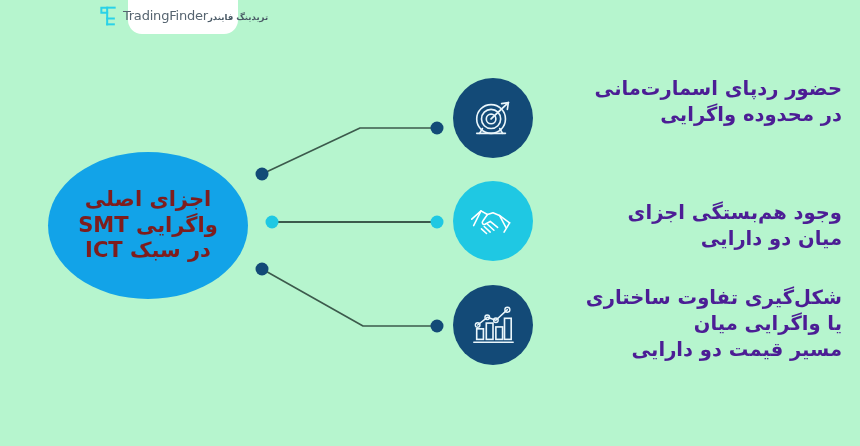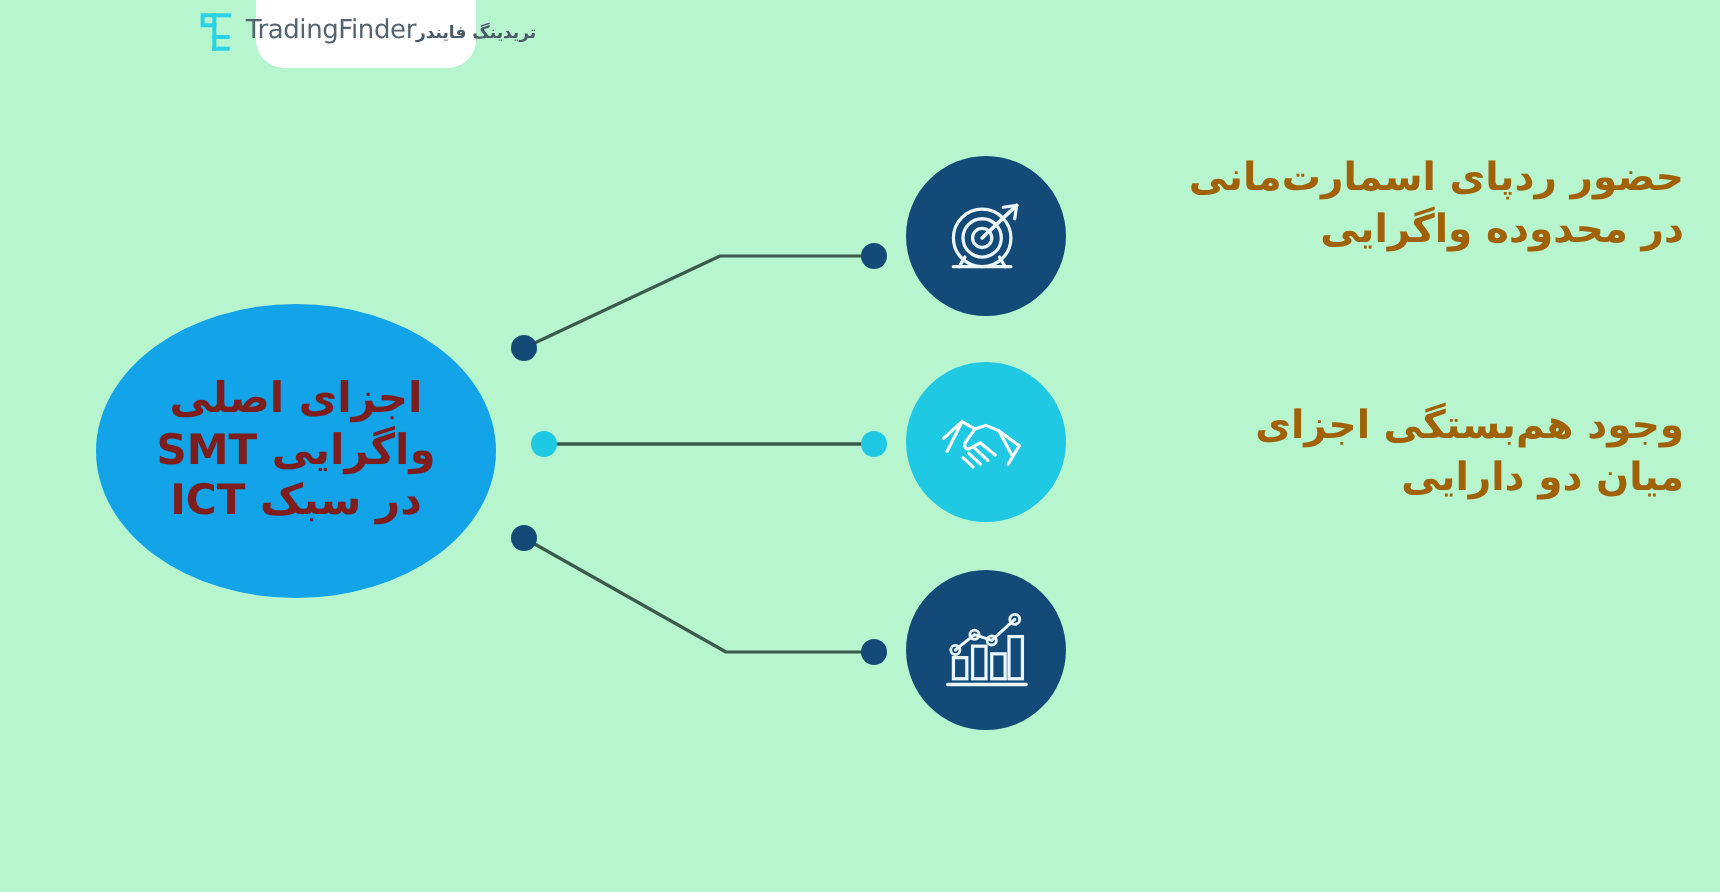--- a/index.html
+++ b/index.html
@@ -118,21 +118,21 @@
   #icon-node-1 { left: 453px; top: 78px; }
   #icon-node-2 { left: 453px; top: 181px; }
   #icon-node-3 { left: 453px; top: 285px; }
 
   
   .item-text {
     position: absolute;
     right: 18px;
     text-align: right;
     direction: rtl;
-    color: #a16207;
+    color: #4c1d95;
     font-weight: 700;
     font-size: 19.5px;
     line-height: 1.33;
     white-space: pre-line;
     width: 290px;
   }
   #item-text-1 { top: 76px; }
   #item-text-2 { top: 200px; }
   #item-text-3 { top: 285px; }
 </style>
@@ -216,14 +216,17 @@
       <circle cx="18" cy="14" r="2.4" stroke="#eaf6fb" stroke-width="1.5" fill="none"></circle>
       <circle cx="27" cy="17" r="2.4" stroke="#eaf6fb" stroke-width="1.5" fill="none"></circle>
       <circle cx="39" cy="6" r="2.6" stroke="#eaf6fb" stroke-width="1.5" fill="none"></circle>
     </svg>
   </div>
 
   <div class="item-text" id="item-text-1">حضور ردپای اسمارت‌مانی
 در محدوده واگرایی</div>
   <div class="item-text" id="item-text-2">وجود هم‌بستگی اجزای
 میان دو دارایی</div>
+  <div class="item-text" id="item-text-3">شکل‌گیری تفاوت ساختاری
+یا واگرایی میان
+مسیر قیمت دو دارایی</div>
 
 </div>
 
 </body></html>

